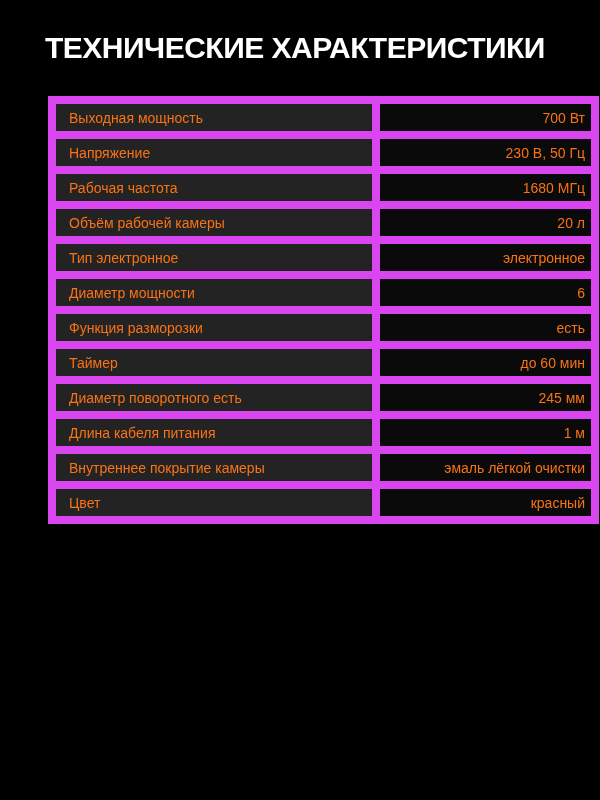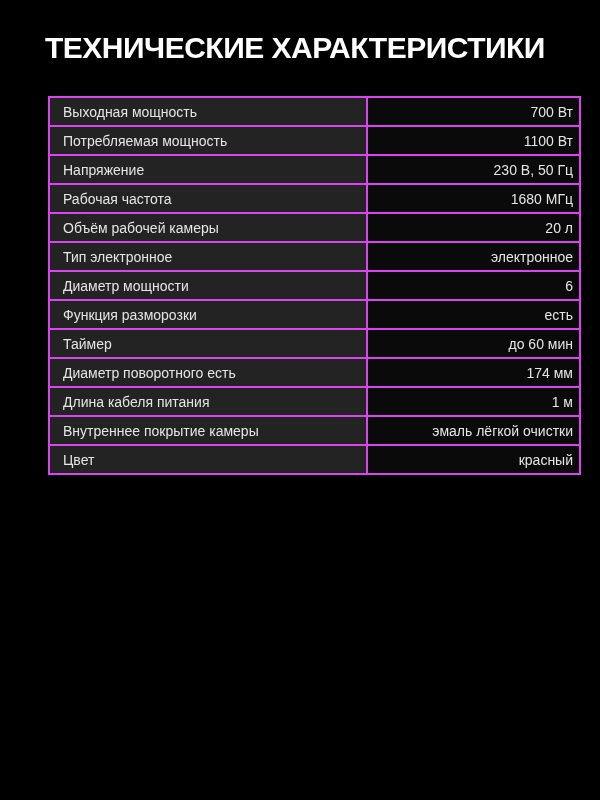--- a/index.html
+++ b/index.html
@@ -30,25 +30,25 @@
     text-transform: uppercase;
     white-space: nowrap;
   }
   table.spec-table {
     margin: 33px 0 0 48px;
     width: 505px;
     border-collapse: collapse;
     table-layout: fixed;
   }
   table.spec-table td {
-    border: 2px solid #d946ef;
+    border: 8px solid #d946ef;
     height: 27px;
     font-size: 14px;
     line-height: 14px;
-    color: #e5e5e5;
+    color: #f97316;
     padding: 0 6px 0 13px;
     vertical-align: middle;
     white-space: nowrap;
     overflow: hidden;
   }
   td.spec-label {
     width: 297px;
     background: #232323;
   }
   td.spec-value {
@@ -62,24 +62,20 @@
 
 <div class="page">
 
   <h1 class="page-title">ТЕХНИЧЕСКИЕ ХАРАКТЕРИСТИКИ</h1>
 
   <table class="spec-table">
     <tbody>
       <tr>
         <td class="spec-label">Выходная мощность</td>
         <td class="spec-value">700 Вт</td>
-      </tr>
-      <tr>
-        <td class="spec-label">Потребляемая мощность</td>
-        <td class="spec-value">1100 Вт</td>
       </tr>
       <tr>
         <td class="spec-label">Напряжение</td>
         <td class="spec-value">230 В, 50 Гц</td>
       </tr>
       <tr>
         <td class="spec-label">Рабочая частота</td>
         <td class="spec-value">1680 МГц</td>
       </tr>
       <tr>
@@ -97,21 +93,21 @@
       <tr>
         <td class="spec-label">Функция разморозки</td>
         <td class="spec-value">есть</td>
       </tr>
       <tr>
         <td class="spec-label">Таймер</td>
         <td class="spec-value">до 60 мин</td>
       </tr>
       <tr>
         <td class="spec-label">Диаметр поворотного есть</td>
-        <td class="spec-value">174 мм</td>
+        <td class="spec-value">245 мм</td>
       </tr>
       <tr>
         <td class="spec-label">Длина кабеля питания</td>
         <td class="spec-value">1 м</td>
       </tr>
       <tr>
         <td class="spec-label">Внутреннее покрытие камеры</td>
         <td class="spec-value">эмаль лёгкой очистки</td>
       </tr>
       <tr>

